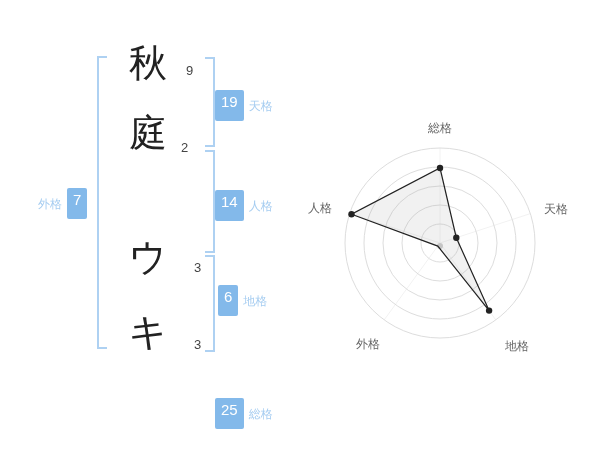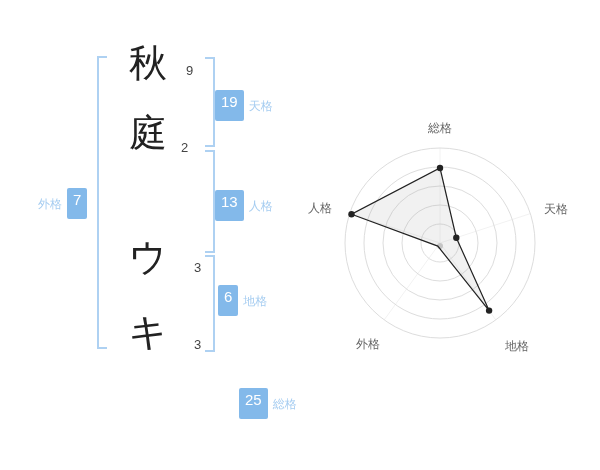--- a/index.html
+++ b/index.html
@@ -64,30 +64,30 @@
     <span class="score-label">外格</span>
     <span class="score-box">7</span>
   </div>
 
   <div class="score" style="left:215px;top:90px;">
     <span class="score-box">19</span>
     <span class="score-label">天格</span>
   </div>
 
   <div class="score" style="left:215px;top:190px;">
-    <span class="score-box">13</span>
+    <span class="score-box">14</span>
     <span class="score-label">人格</span>
   </div>
 
   <div class="score" style="left:218px;top:285px;">
     <span class="score-box">6</span>
     <span class="score-label">地格</span>
   </div>
 
-  <div class="score" style="left:215px;top:388px;margin-left:24px;">
+  <div class="score" style="left:215px;top:398px;">
     <span class="score-box">25</span>
     <span class="score-label">総格</span>
   </div>
 
   <svg class="radar" viewBox="0 0 300 260" xmlns="http://www.w3.org/2000/svg">
       <line x1="148" y1="131" x2="148" y2="36" stroke="#f2f2f2" stroke-width="1"></line>
       <line x1="148" y1="131" x2="238.4" y2="101.6" stroke="#f2f2f2" stroke-width="1"></line>
       <line x1="148" y1="131" x2="203.8" y2="207.9" stroke="#f2f2f2" stroke-width="1"></line>
       <line x1="148" y1="131" x2="92.2" y2="207.9" stroke="#f2f2f2" stroke-width="1"></line>
       <line x1="148" y1="131" x2="57.6" y2="101.6" stroke="#f2f2f2" stroke-width="1"></line>

